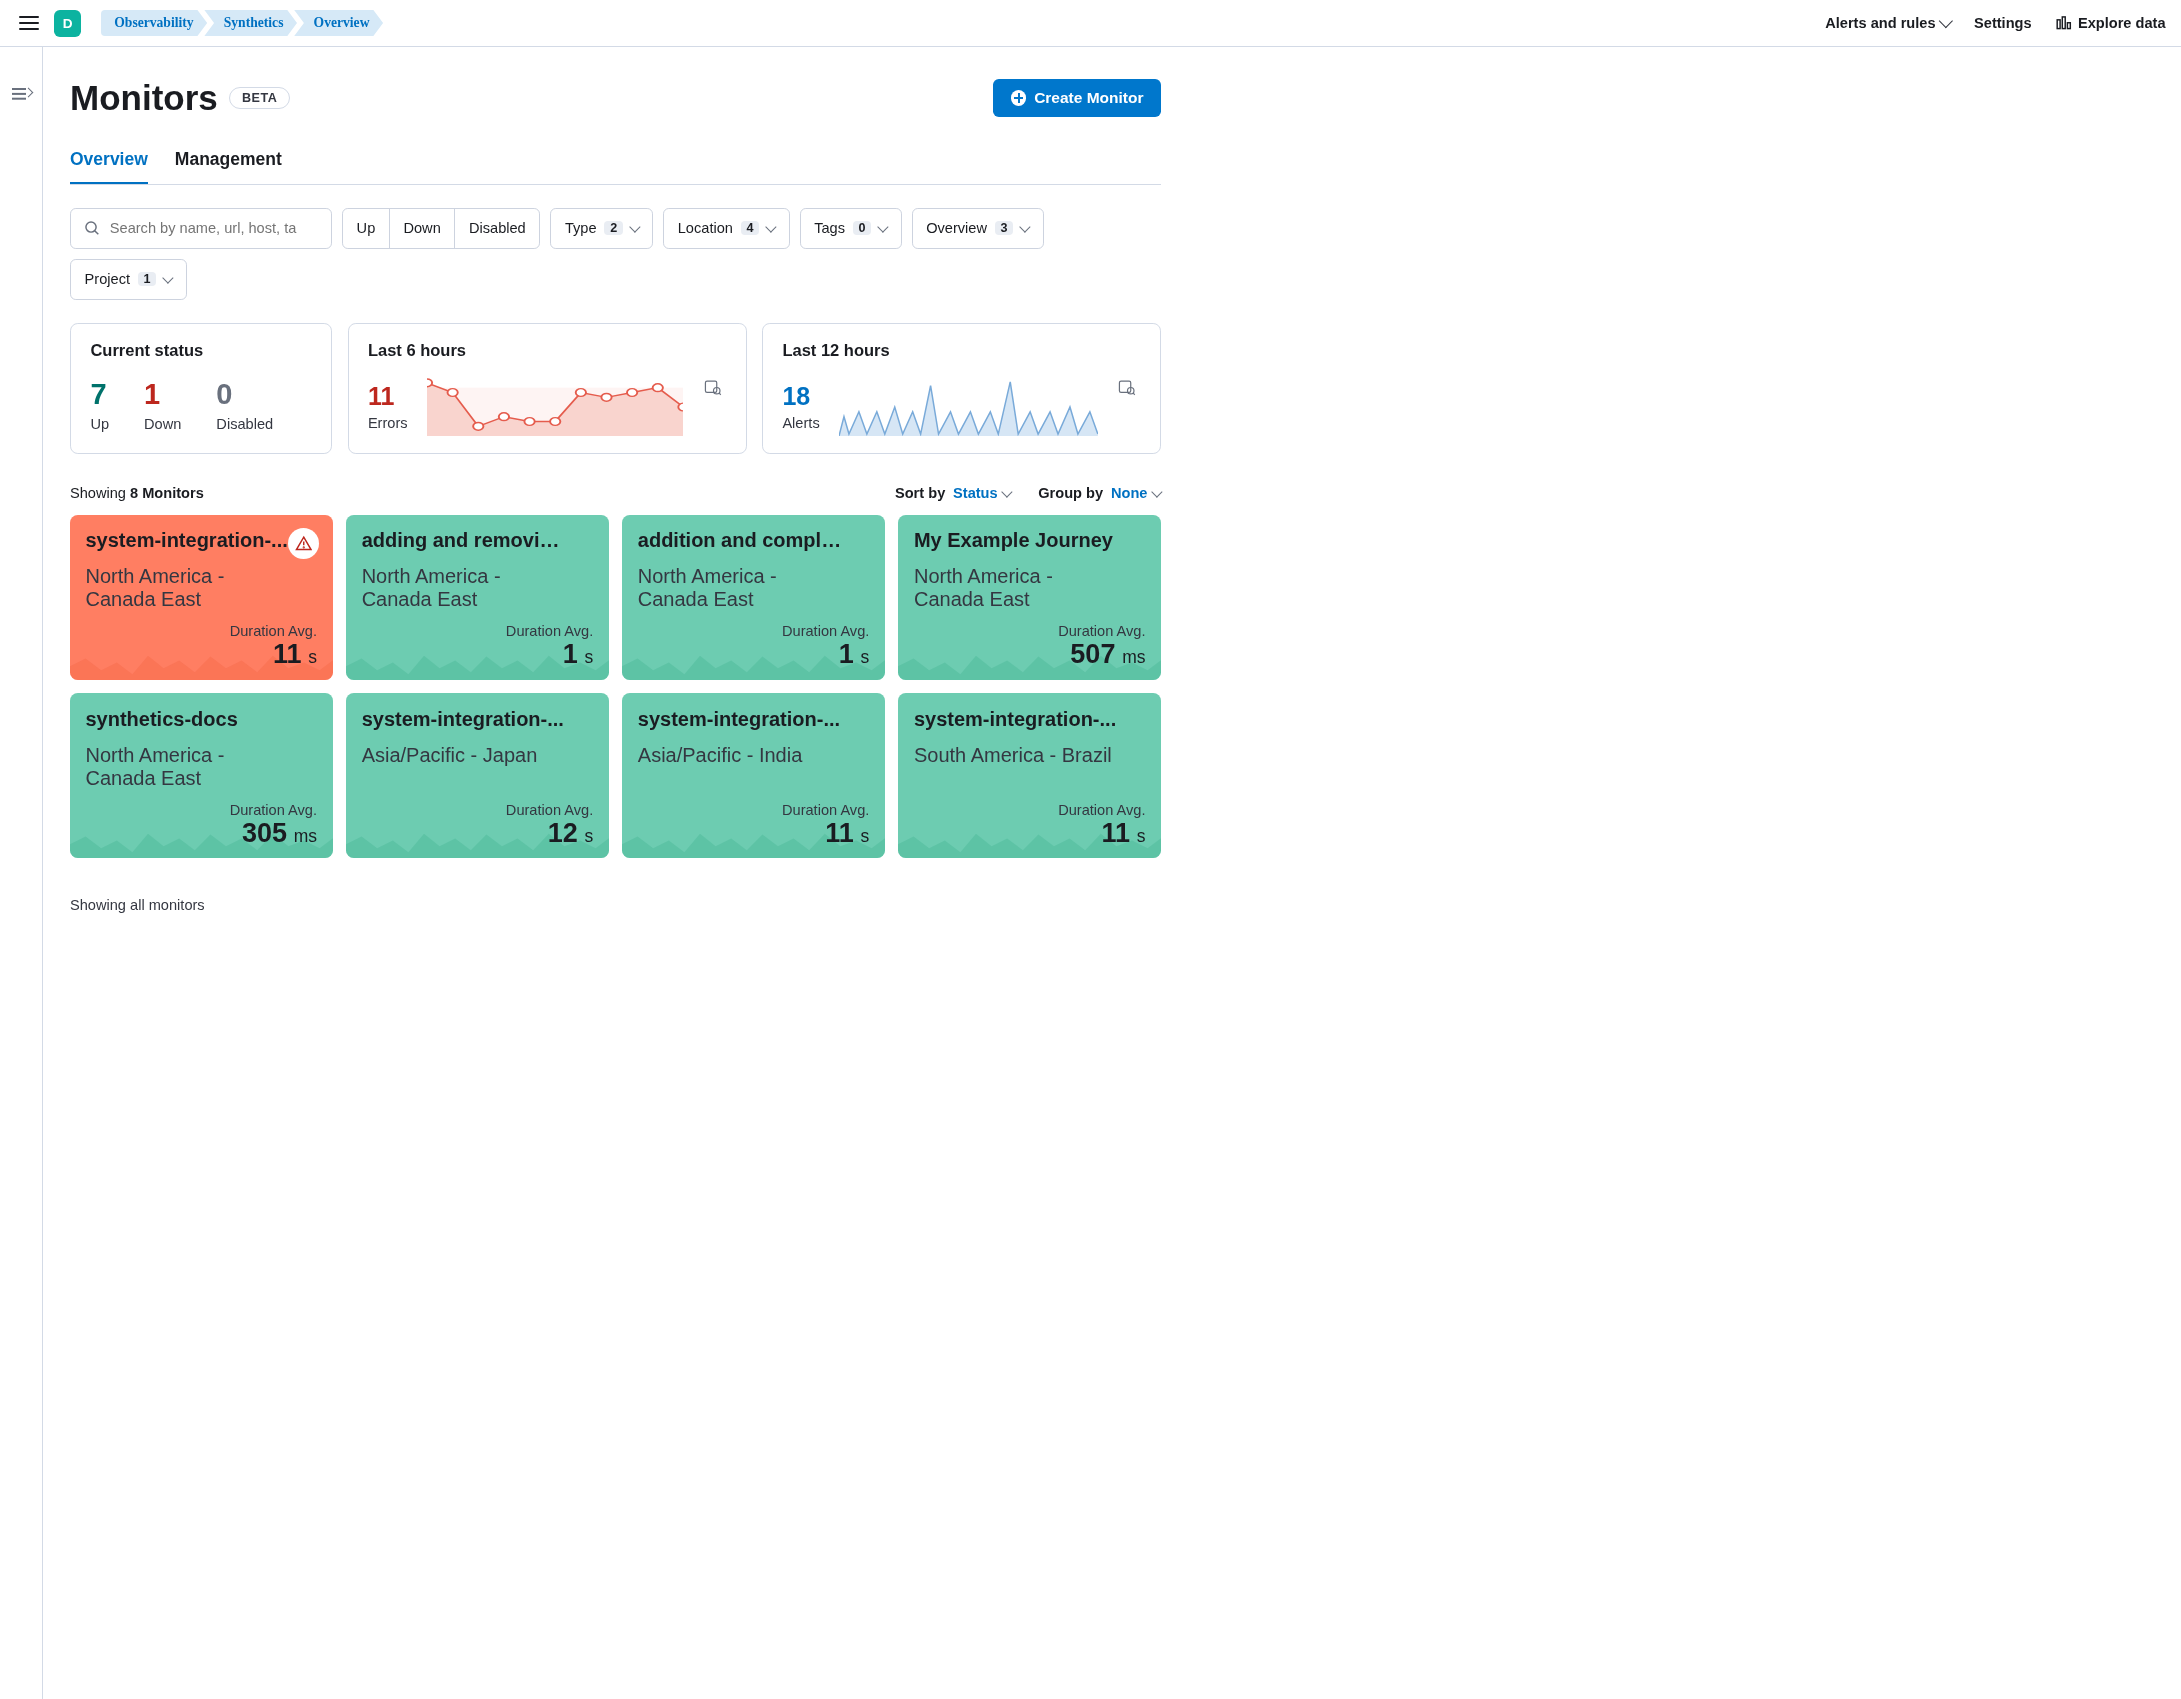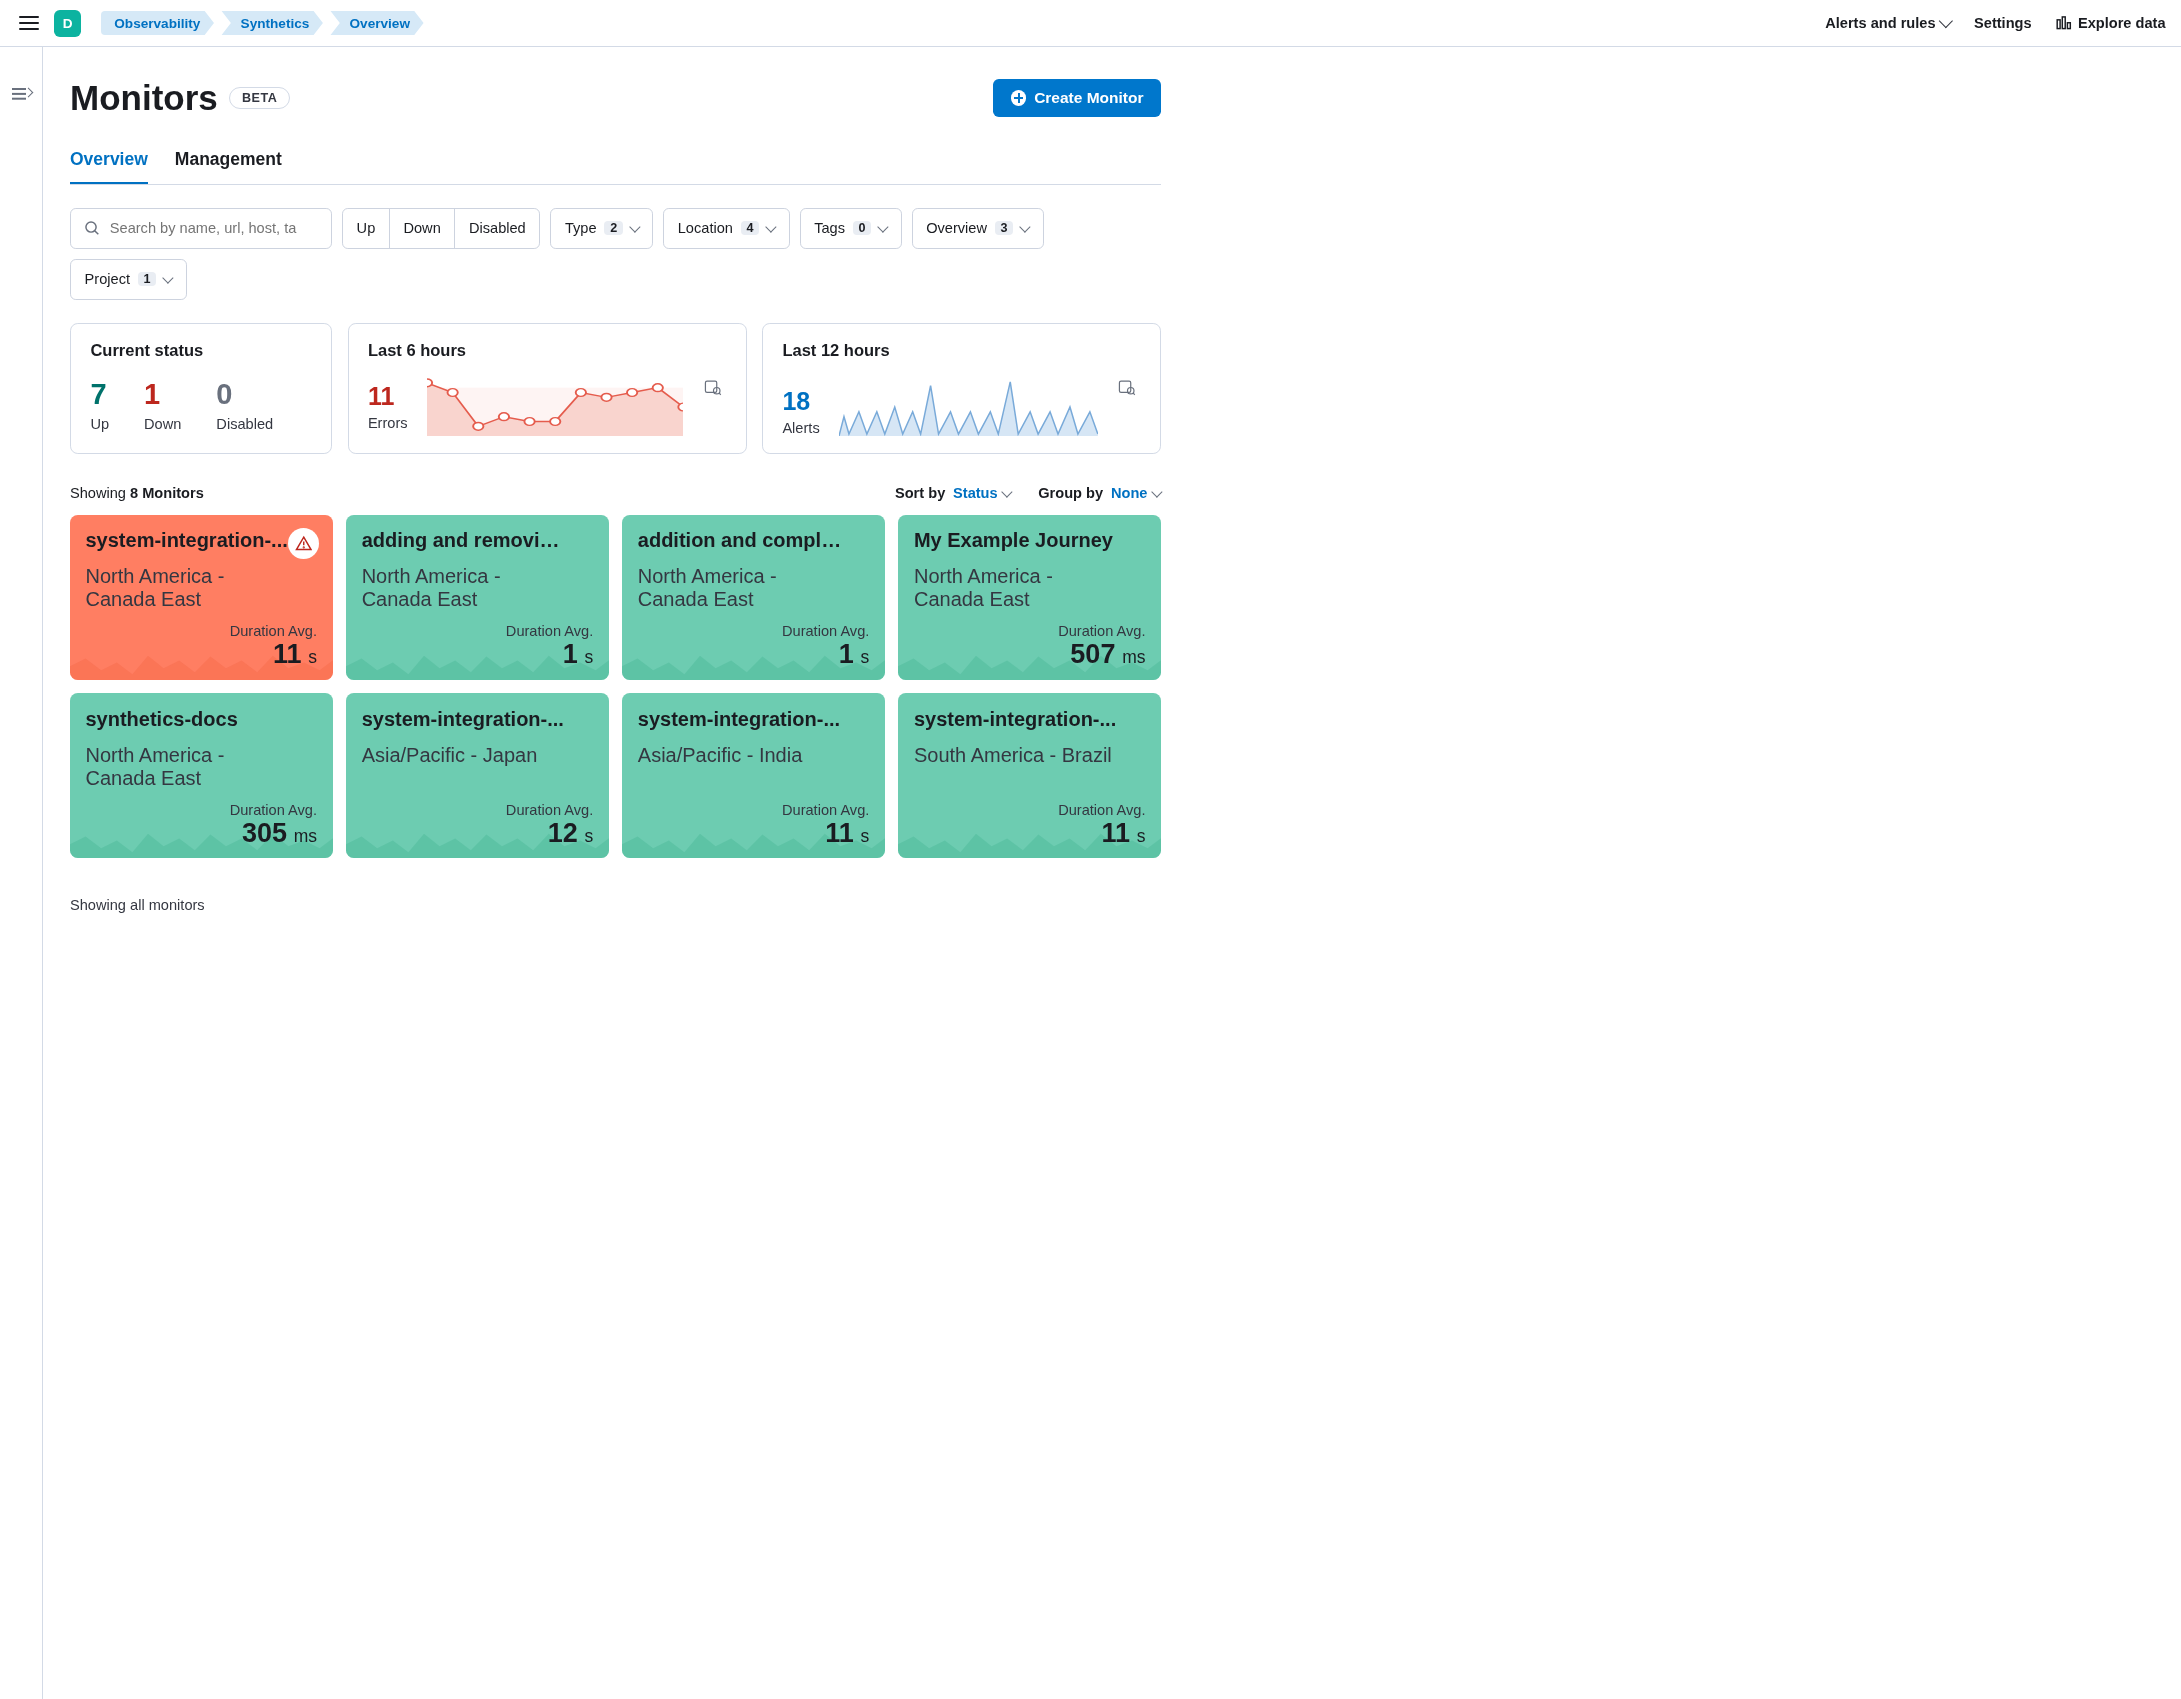--- a/index.html
+++ b/index.html
@@ -1,21 +1,21 @@
 <!DOCTYPE html>
 <html><head>
 <meta charset="utf-8">
 <style>
 * { margin: 0; padding: 0; box-sizing: border-box; }
 body { font-family: -apple-system, BlinkMacSystemFont, "Segoe UI", Helvetica, Arial, sans-serif; background: #fff; color: #1a1c21; }
 .topbar { display: flex; align-items: center; height: 47px; padding: 0 15.5px; border-bottom: 1px solid #d3dae6; gap: 11.6px; }
 .hamburger { display: flex; flex-direction: column; gap: 3.9px; cursor: pointer; padding: 3.9px; }
 .hamburger span { width: 19.4px; height: 1.9px; background: #1a1c21; border-radius: 1px; }
 .logo-badge { width: 27px; height: 27px; background: #07c; background: #0cb3a0; display: flex; align-items: center; justify-content: center; border-radius: 5.8px; color: #fff; font-weight: 700; font-size: 13.6px; }
-.breadcrumbs { display: flex; gap: 13px; margin-left: 7.8px; }
+.breadcrumbs { display: flex; gap: 3px; margin-left: 7.8px; font-family: Liberation Serif, serif; }
 .crumb { background: #d6e9f7; color: #0071c2; font-weight: 600; font-size: 13.6px; padding: 4.9px 13.6px 4.9px 19.4px; position: relative; clip-path: polygon(0 0, calc(100% - 9.7px) 0, 100% 50%, calc(100% - 9.7px) 100%, 0 100%, 9.7px 50%); margin-left: -5.8px; }
 .crumb:first-child { clip-path: polygon(0 0, calc(100% - 9.7px) 0, 100% 50%, calc(100% - 9.7px) 100%, 0 100%); margin-left: 0; border-radius: 3.9px 0 0 3.9px; padding-left: 13.6px;}
 .top-right { margin-left: auto; display: flex; gap: 23px; align-items: center; }
 .top-link { display: flex; align-items: center; gap: 5.8px; font-size: 14.6px; font-weight: 600; cursor: pointer; }
 .chev { width: 9.7px; height: 9.7px; border-right: 1.9px solid #343741; border-bottom: 1.9px solid #343741; transform: rotate(45deg); margin-top: -3.9px; }
 .layout { display: flex; }
 .rail { width: 43px; border-right: 1px solid #d3dae6; min-height: calc(100vh - 47px); padding-top: 39px; display: flex; justify-content: center; }
 .rail-icon { width: 17.5px; height: 13.6px; position: relative; cursor: pointer; }
 .rail-icon::before { content: ""; position: absolute; left: 0; top: 1.9px; width: 13.6px; height: 1.9px; background: #69707d; box-shadow: 0 4.9px 0 #69707d, 0 9.7px 0 #69707d; }
 .rail-icon::after { content: ""; position: absolute; right: -1.9px; top: 2.9px; width: 5.8px; height: 5.8px; border-top: 1.9px solid #69707d; border-right: 1.9px solid #69707d; transform: rotate(45deg); }
@@ -228,21 +228,21 @@
         <div class="inspect-btn"><svg width="19.4" height="19.4" viewBox="0 0 24 24" fill="none" stroke="currentColor" stroke-width="1.5">
               <rect x="3" y="5" width="14" height="14" rx="2"></rect>
               <circle cx="17" cy="17" r="4"></circle>
               <line x1="20" y1="20" x2="22" y2="22"></line>
             </svg></div>
       </div>
 
       <div class="panel panel-chart">
         <div style="flex:1">
           <h3>Last 12 hours</h3>
-          <div style="display:flex;gap:19.4px;align-items:flex-end">
+          <div style="display:flex;gap:19.4px;align-items:center">
             <div class="chart-meta">
                 <div class="big" style="color:#0071c2">18</div>
                 <div class="sub">Alerts</div>
               </div>
             <svg class="sparkline" viewBox="0 0 260 60" preserveAspectRatio="none">
               <path d="M0,60 L5,40 L10,58 L20,35 L28,58 L38,35 L46,58 L56,30 L64,58 L74,35 L82,58 L92,8 L100,58 L112,35 L120,58 L132,35 L140,58 L152,35 L160,58 L172,4 L180,58 L192,35 L200,58 L212,35 L220,58 L232,30 L240,58 L252,35 L260,58 L260,60 Z" fill="#d6e6f5"></path>
               <path d="M0,60 L5,40 L10,58 L20,35 L28,58 L38,35 L46,58 L56,30 L64,58 L74,35 L82,58 L92,8 L100,58 L112,35 L120,58 L132,35 L140,58 L152,35 L160,58 L172,4 L180,58 L192,35 L200,58 L212,35 L220,58 L232,30 L240,58 L252,35 L260,58" fill="none" stroke="#79aad9" stroke-width="1.5"></path>
             </svg>
           </div>
         </div>

